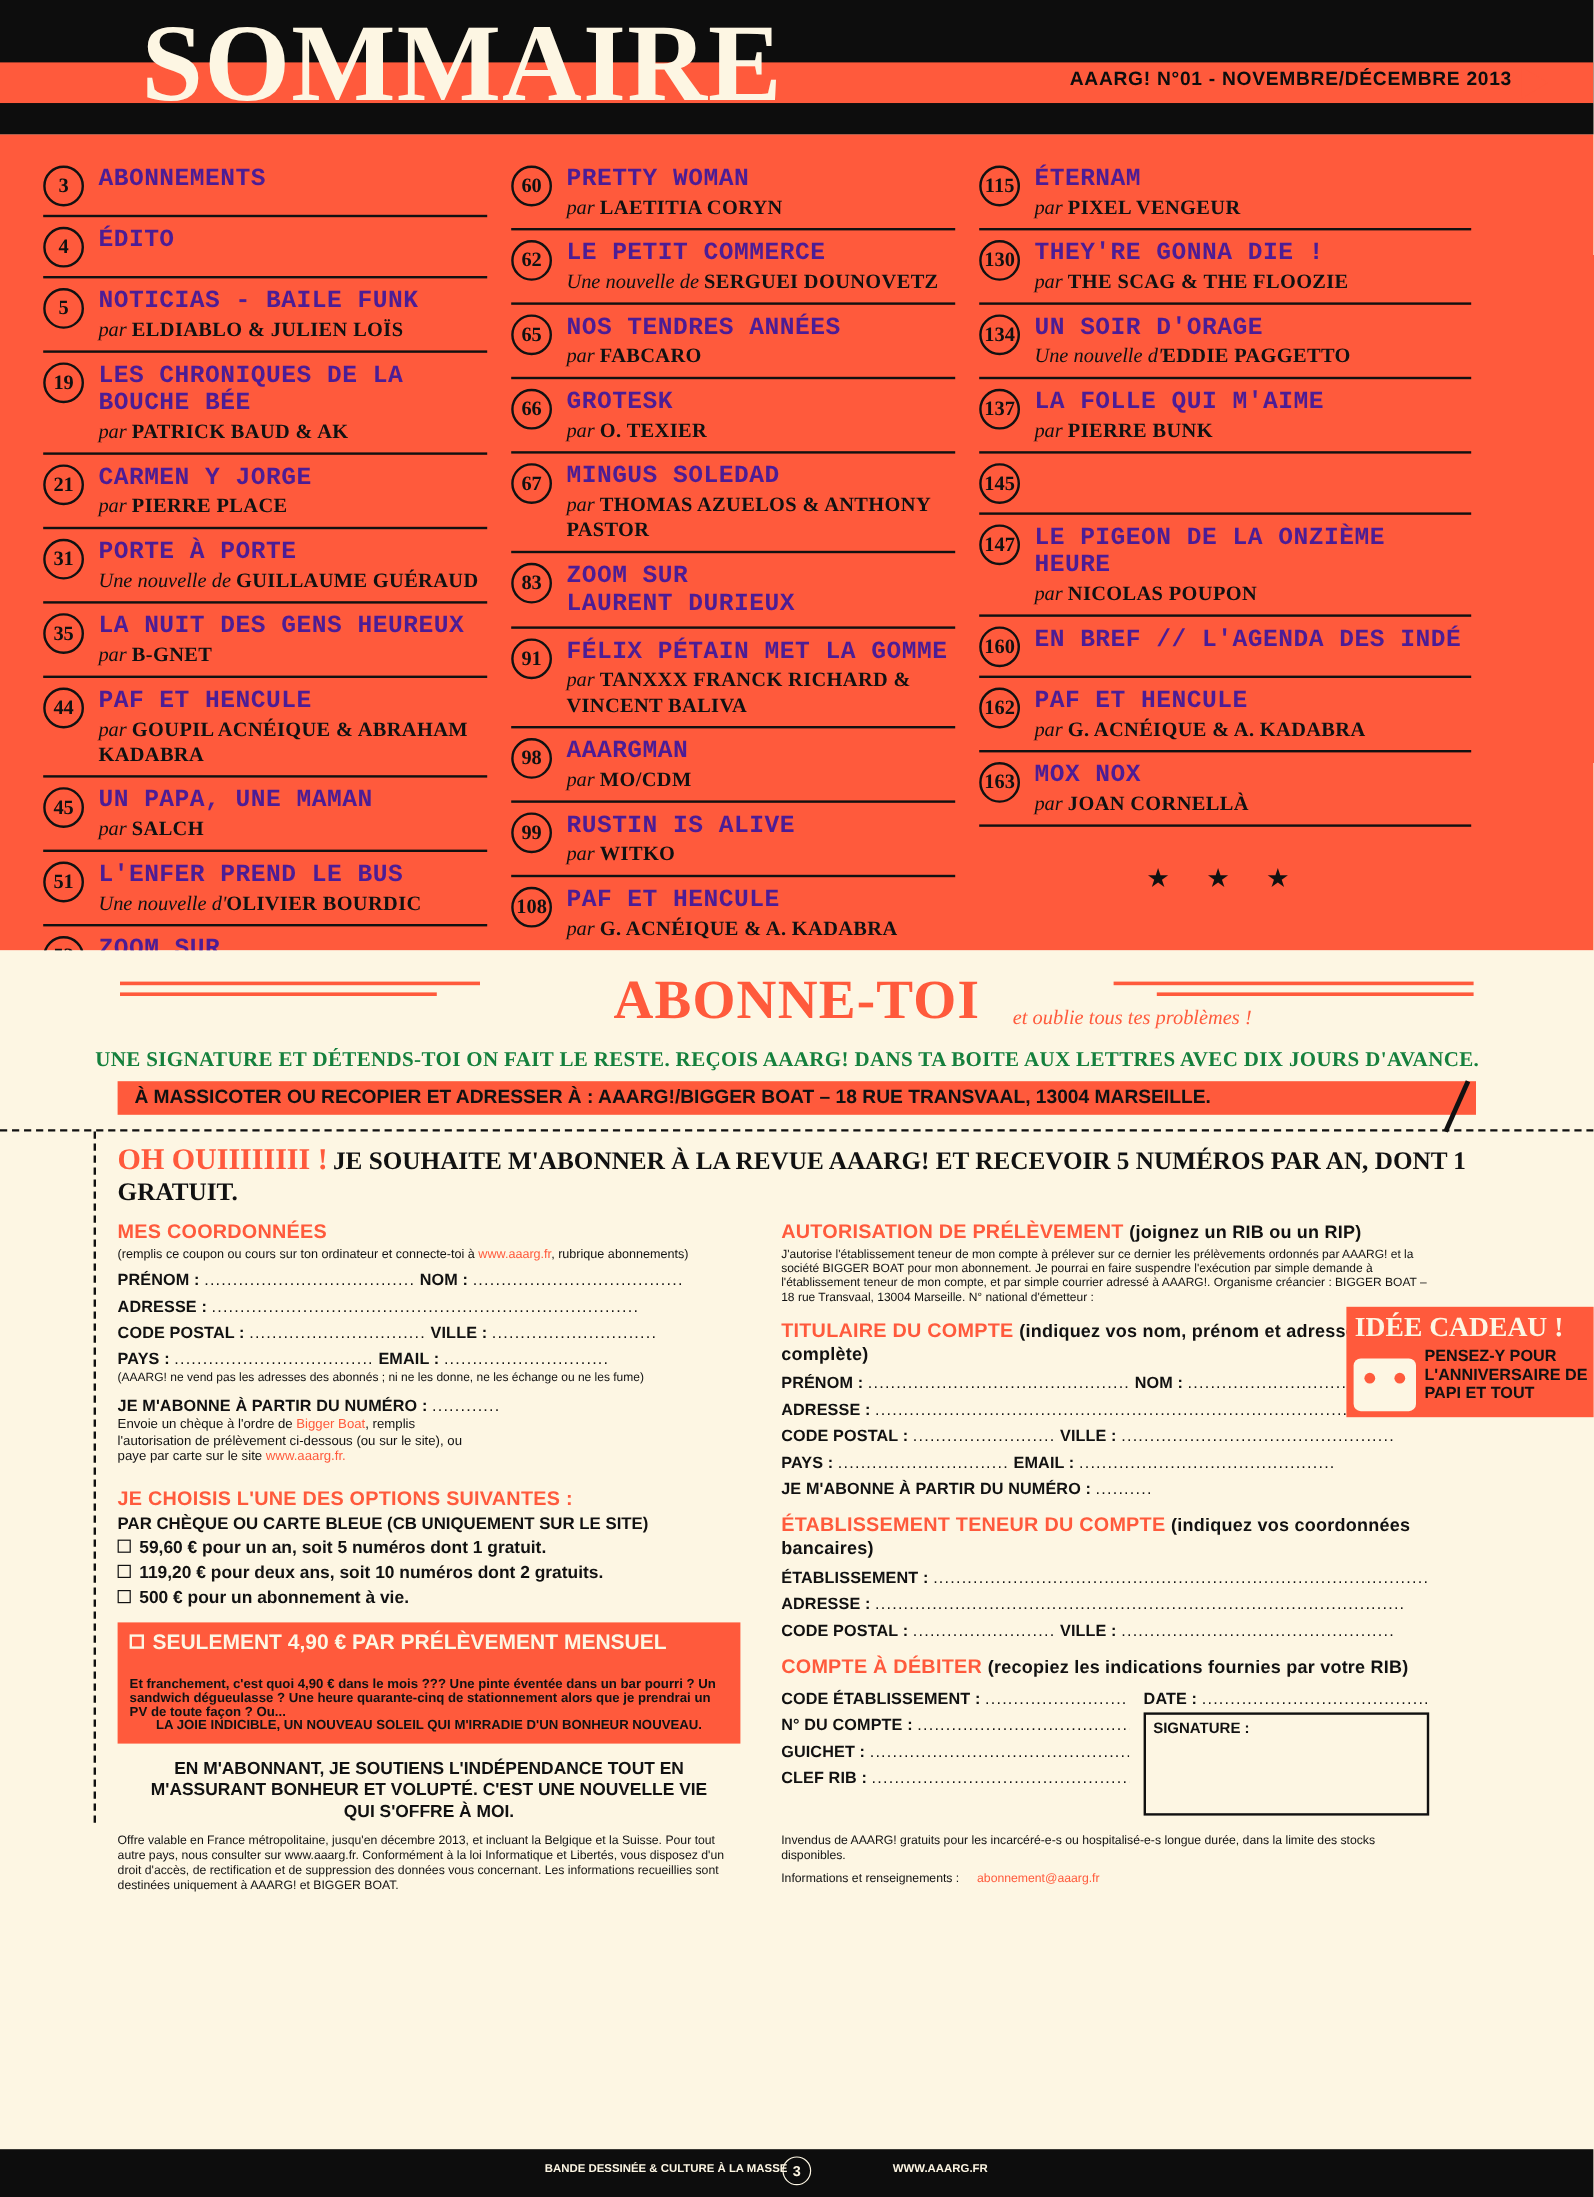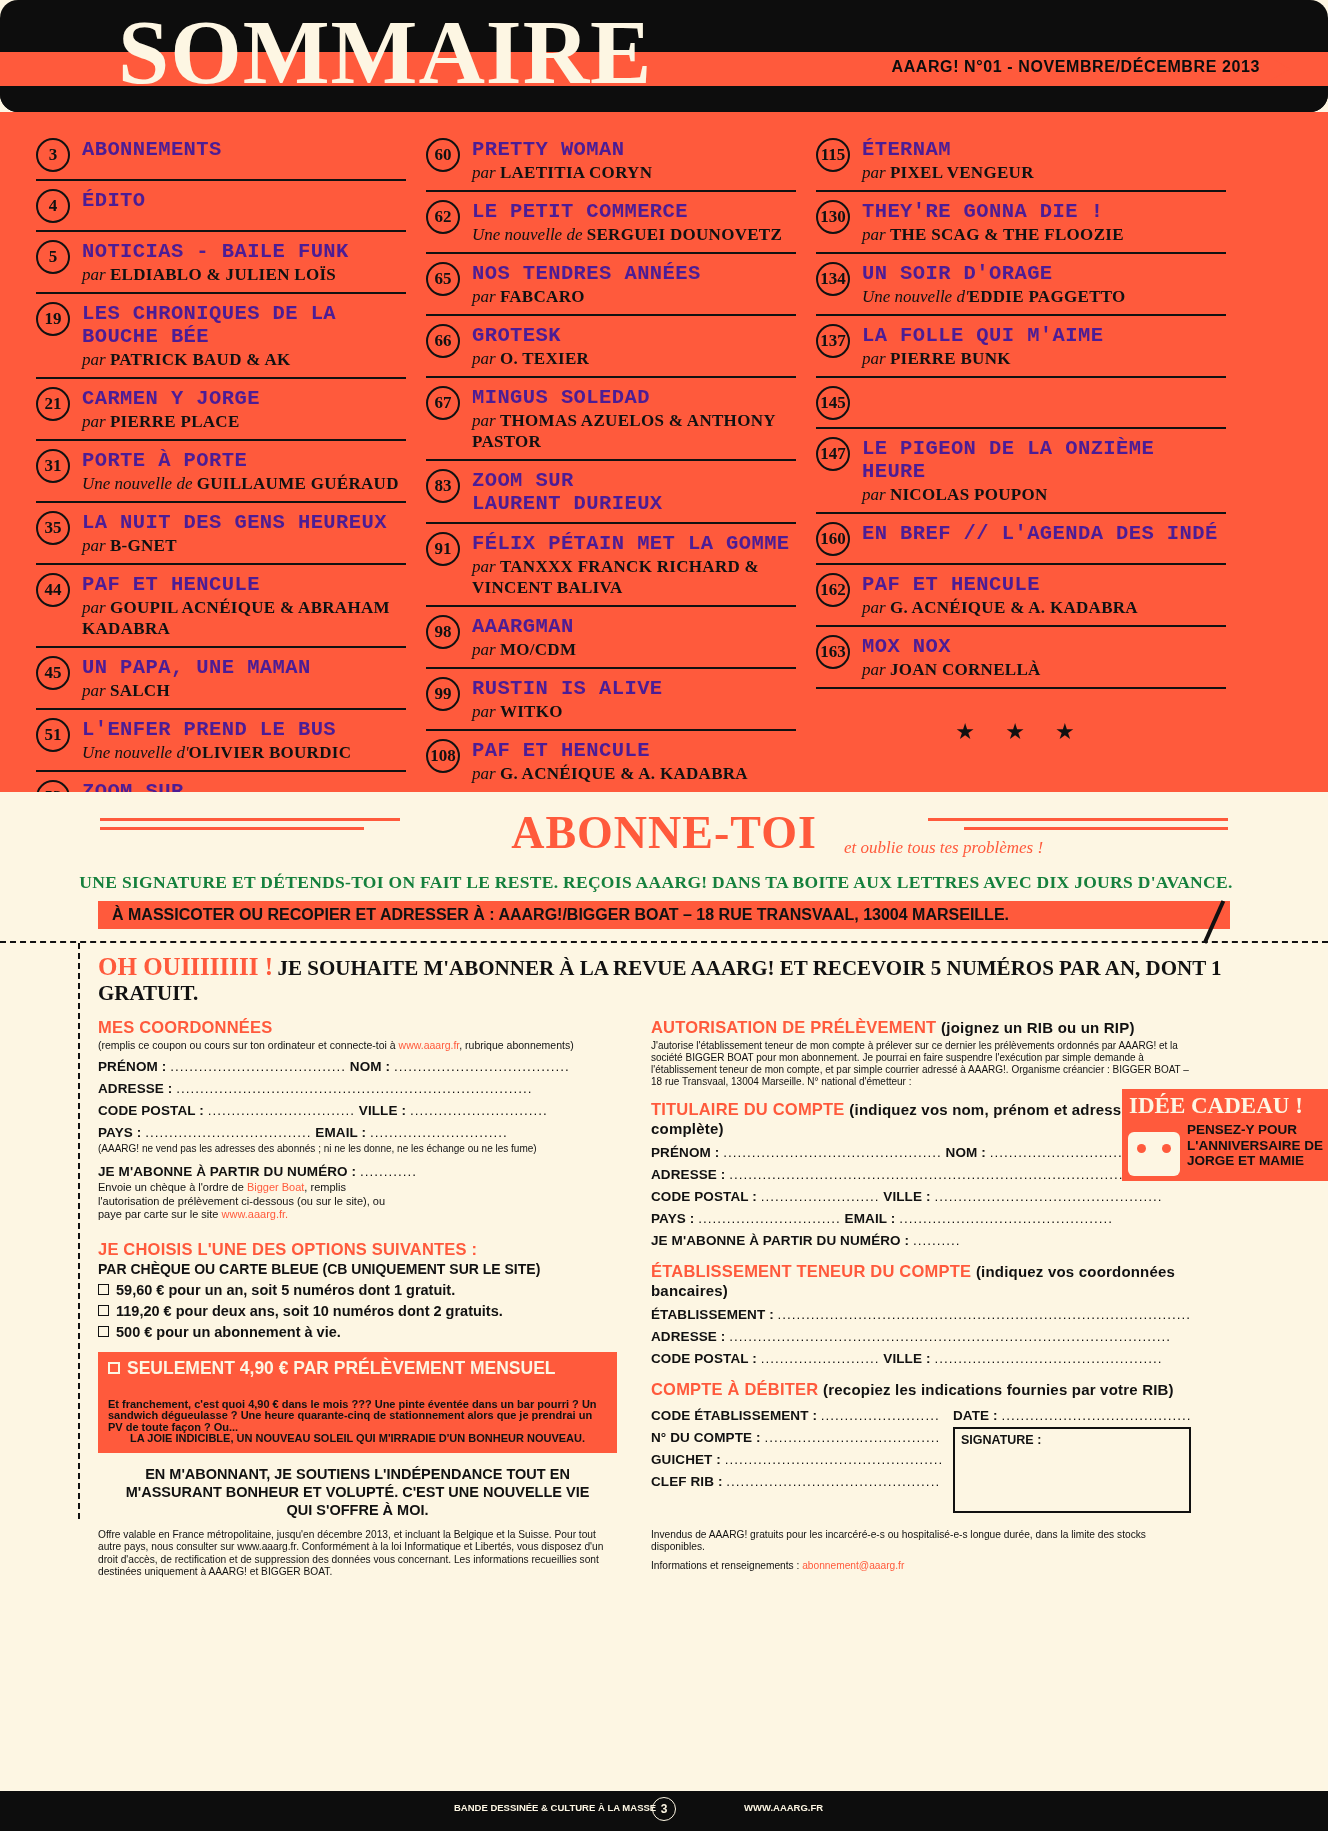--- a/index.html
+++ b/index.html
@@ -13,21 +13,20 @@
     overflow:hidden;
   }
   .page { position:relative; width:1328px; height:1831px; background:#fdf6e3; }
 
   
   .header {
     position:relative;
     height:112px;
     background:#0d0d0d;
     overflow:hidden;
-    border-radius:18px;
   }
   .header .title {
     position:absolute;
     left:118px; top:-2px;
     font-family:"Liberation Serif", serif;
     font-weight:bold;
     font-size:92px;
     letter-spacing:1px;
     color:#fdf6e3;
     line-height:108px;
@@ -336,21 +335,21 @@
   }
 
   .legal {
     display:flex;
     padding:10px 98px 0 98px;
     font-size:10.2px;
     line-height:12.5px;
   }
   .legal .lL { width:535px; padding-right:16px; }
   .legal .lR { width:560px; padding-left:18px; }
-  .legal a { color:#ff5a3c; text-decoration:none; }
+  .legal a { color:#ff5a3c; text-decoration:none;margin-left:12px; }
 
   .footer {
     position:absolute;
     left:0; bottom:0;
     width:1328px; height:40px;
     background:#0d0d0d;
     color:#fdf6e3;
   }
   .footer .fnum {
     position:absolute; left:50%; transform:translateX(-50%);
@@ -648,21 +647,21 @@
         <div class="fline" style="margin-top:9px;">
           <span>JE M'ABONNE À PARTIR DU NUMÉRO : </span><span class="dots">............</span>
         </div>
         <div class="para" style="width:300px;">
           <span>Envoie un chèque à l'ordre de </span><span class="org">Bigger Boat</span><span>, remplis l'autorisation de prélèvement ci-dessous (ou sur le site), ou paye par carte sur le site </span><span class="org">www.aaarg.fr.</span>
         </div>
 
         <div class="gift">
           <div class="gift-in">
             <div class="gift-t">IDÉE CADEAU !</div>
-            <div class="gift-b">PENSEZ-Y POUR L'ANNIVERSAIRE DE JORGE ET MAMIE</div>
+            <div class="gift-b">PENSEZ-Y POUR L'ANNIVERSAIRE DE PAPI ET TOUT</div>
             <div class="gift-face"></div>
           </div>
         </div>
 
         <div class="sec-h" style="margin-top:18px;">JE CHOISIS L'UNE DES OPTIONS SUIVANTES :</div>
         <div style="font-weight:bold;font-size:14px;">PAR CHÈQUE OU CARTE BLEUE (CB UNIQUEMENT SUR LE SITE)</div>
 
         <div class="opt"><span class="box"></span><span>59,60 € pour un an, soit 5 numéros dont 1 gratuit.</span></div>
         <div class="opt"><span class="box"></span><span>119,20 € pour deux ans, soit 10 numéros dont 2 gratuits.</span></div>
         <div class="opt"><span class="box"></span><span>500 €  pour un abonnement à vie.</span></div>

